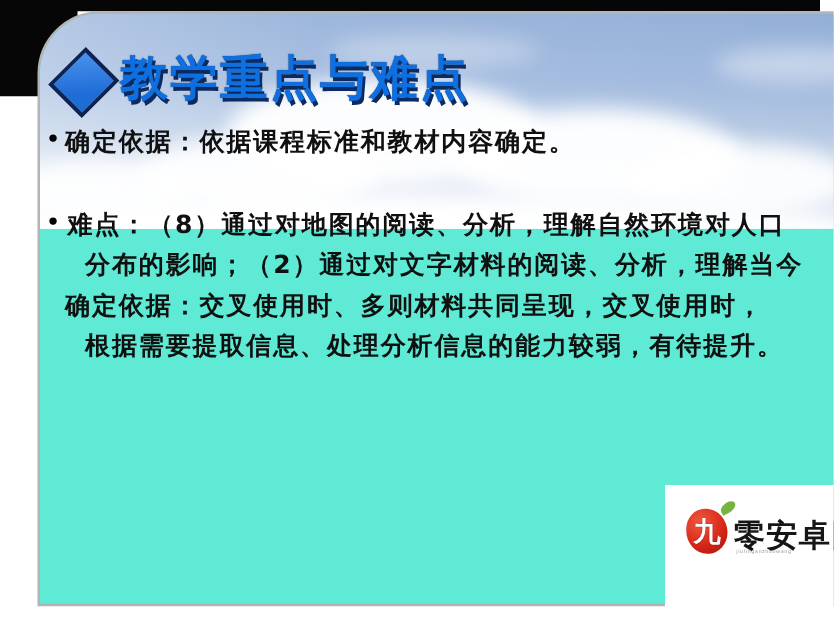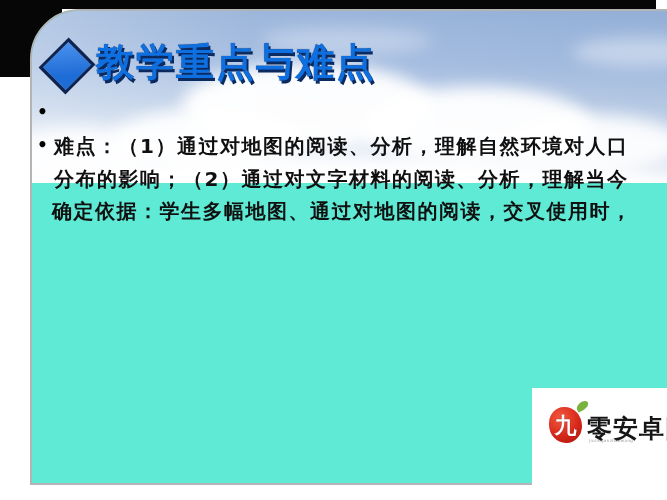--- a/index.html
+++ b/index.html
@@ -57,21 +57,21 @@
   
   .body { position:absolute; left:0; top:86px; width:636px; z-index:3; }
   .line {
     position:relative; line-height:32.5px; font-size:20px; font-weight:bold;
     letter-spacing:1.5px; color:#101010; white-space:nowrap;
   }
   .line .bullet {
     position:absolute; left:5px; top:-1px; font-size:17px; color:#000;
   }
   .line.first { padding-left:22px; }
-  .line.cont  { padding-left:22px; }
+  .line.cont  { padding-left:8px;margin-left:28px; }
   .line.sub   { padding-left:20px; }
   .para-gap { height:33px; }
   
   .watermark {
     position:absolute; right:0; bottom:0; width:135px; height:112px;
     background:#ffffff; z-index:4;
   }
   .wm-badge {
     position:absolute; left:17px; top:19px; width:33px; height:36px;
     background:radial-gradient(circle at 35% 30%, #ef5038 10%, #d6281a 55%, #a91106 100%);
@@ -118,32 +118,38 @@
     <div class="title-row">
       <div class="diamond"></div>
       <div class="slide-title">教学重点与难点</div>
     </div>
 
     <div class="body">
 
       <div class="line first">
         <span class="bullet">•</span>
       </div>
+      <div class="line sub">
+        <span>确定依据：依据课程标准和教材内容确定。</span>
+      </div>
 
       <div class="para-gap"></div>
 
       <div class="line first">
         <span class="bullet">•</span>
-        <span>难点：（1）通过对地图的阅读、分析，理解自然环境对人口</span>
+        <span>难点：（8）通过对地图的阅读、分析，理解自然环境对人口</span>
       </div>
       <div class="line cont">
         <span>分布的影响；（2）通过对文字材料的阅读、分析，理解当今</span>
       </div>
       <div class="line sub">
-        <span>确定依据：学生多幅地图、通过对地图的阅读，交叉使用时，</span>
+        <span>确定依据：交叉使用时、多则材料共同呈现，交叉使用时，</span>
+      </div>
+      <div class="line cont">
+        <span>根据需要提取信息、处理分析信息的能力较弱，有待提升。</span>
       </div>
 
     </div>
   </div>
 
   <div class="watermark">
     <div class="wm-badge">
       <div class="wm-badge-char">九</div>
     </div>
     <div class="wm-leaf"></div>

